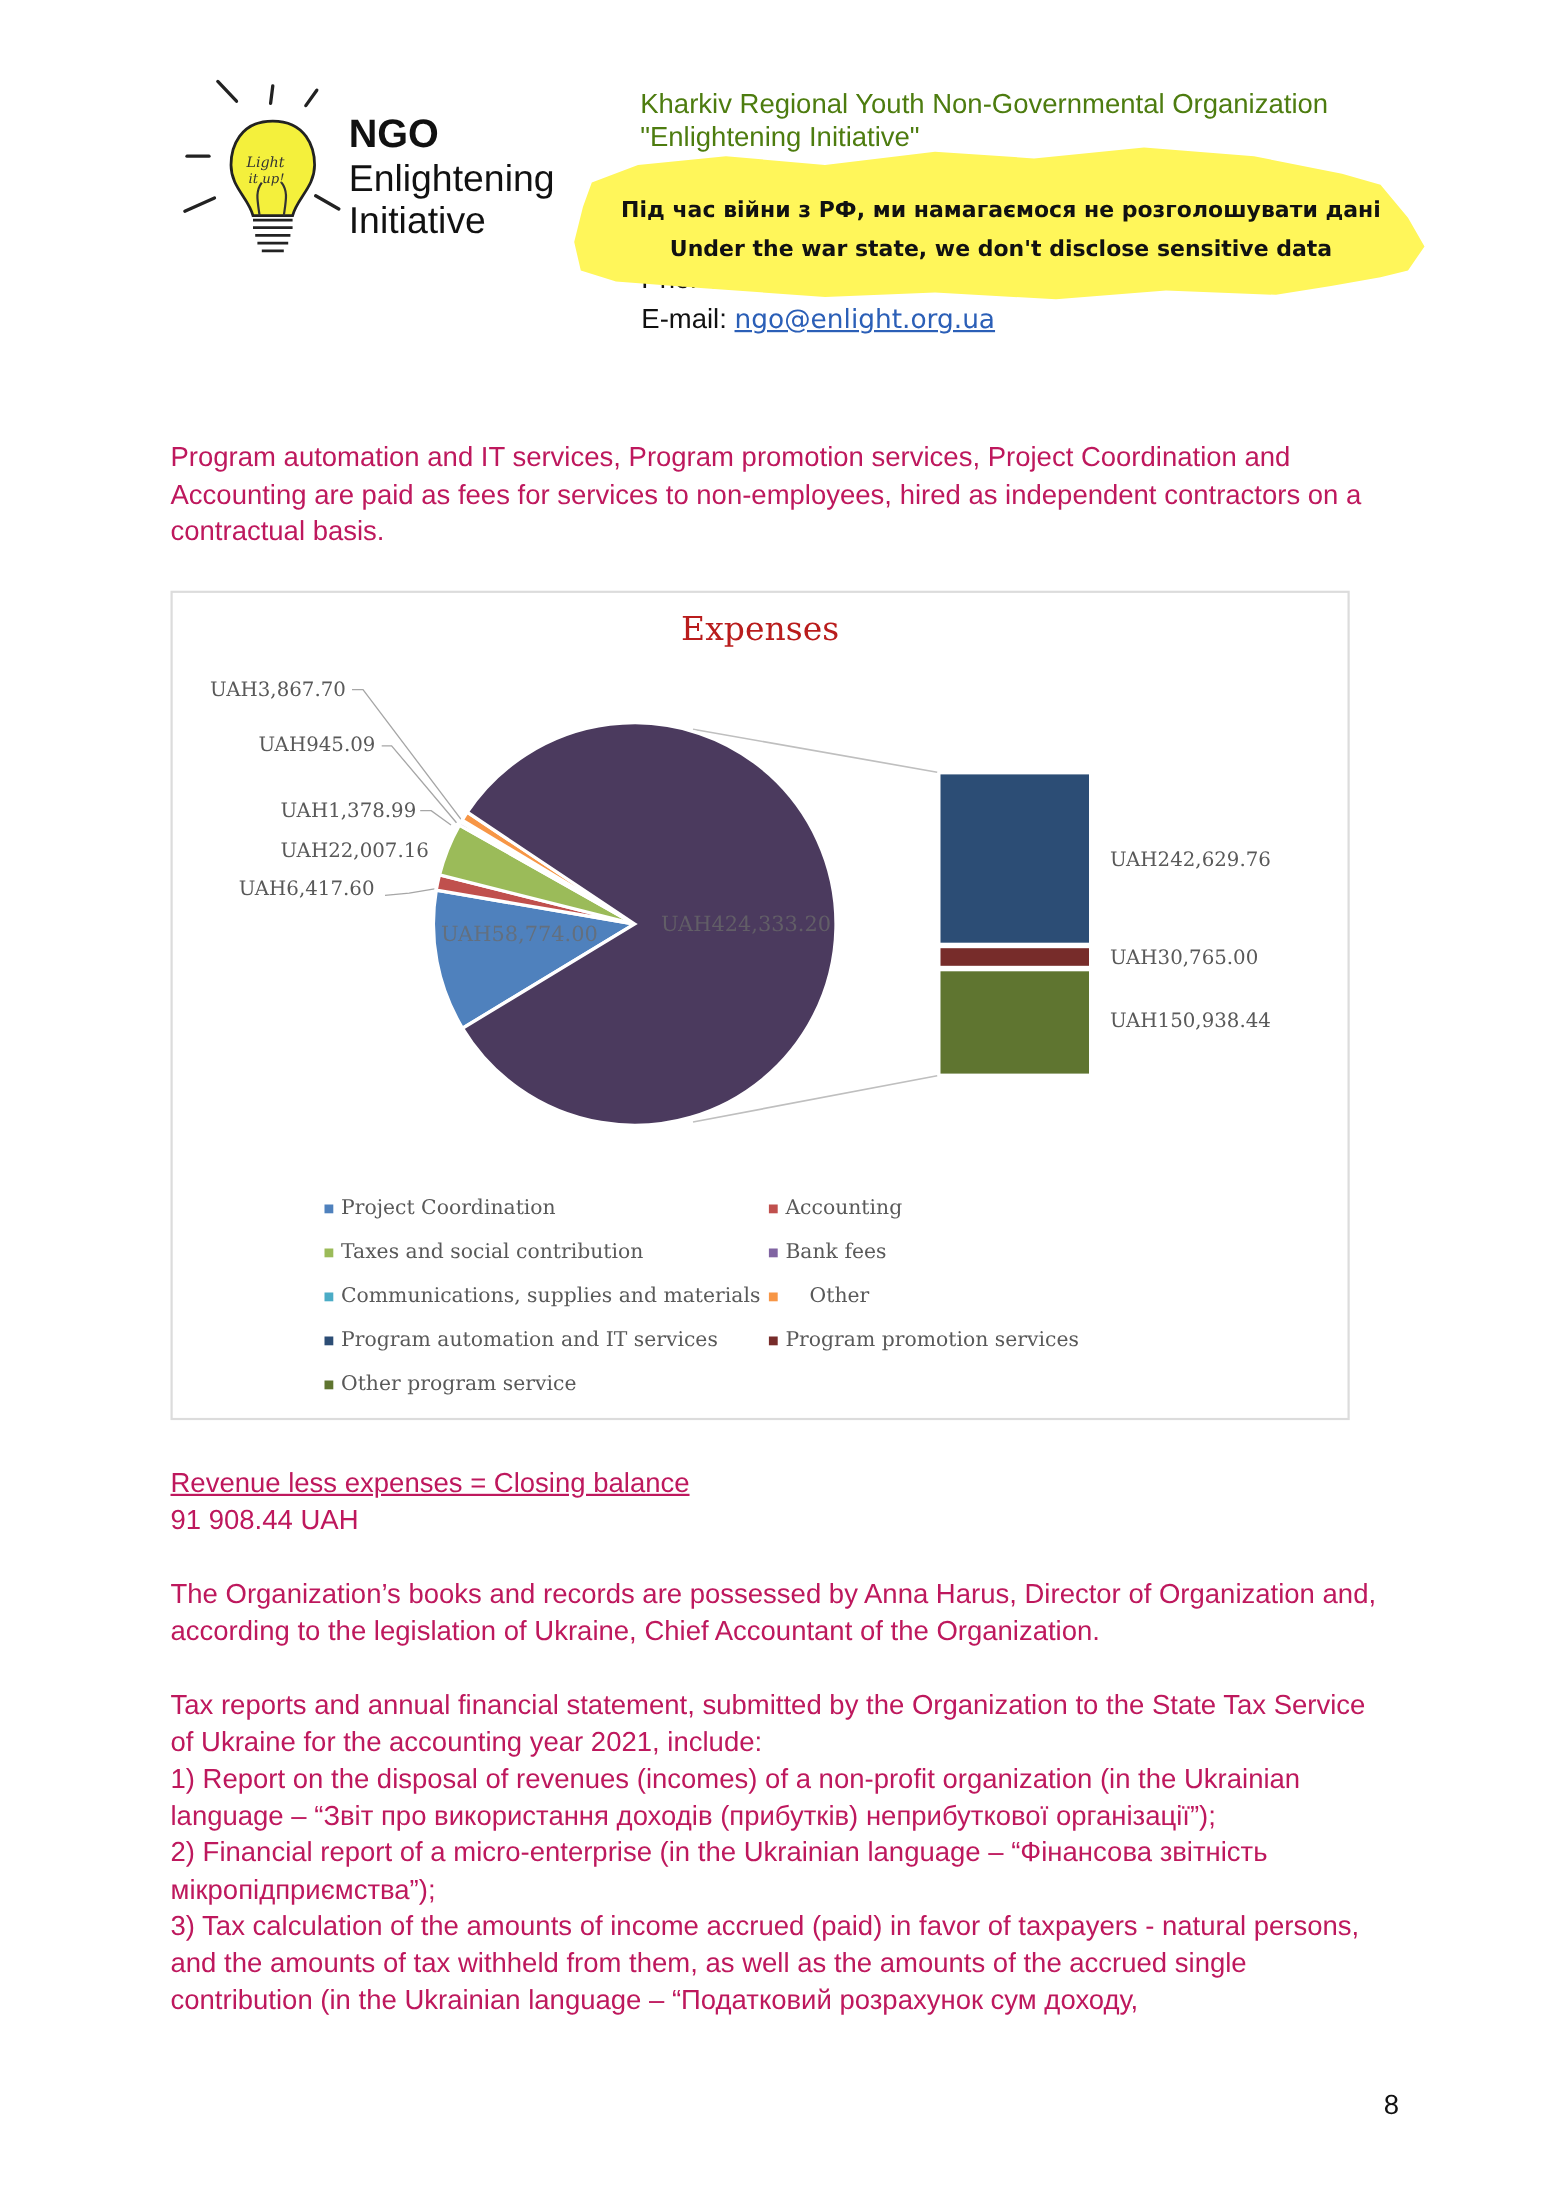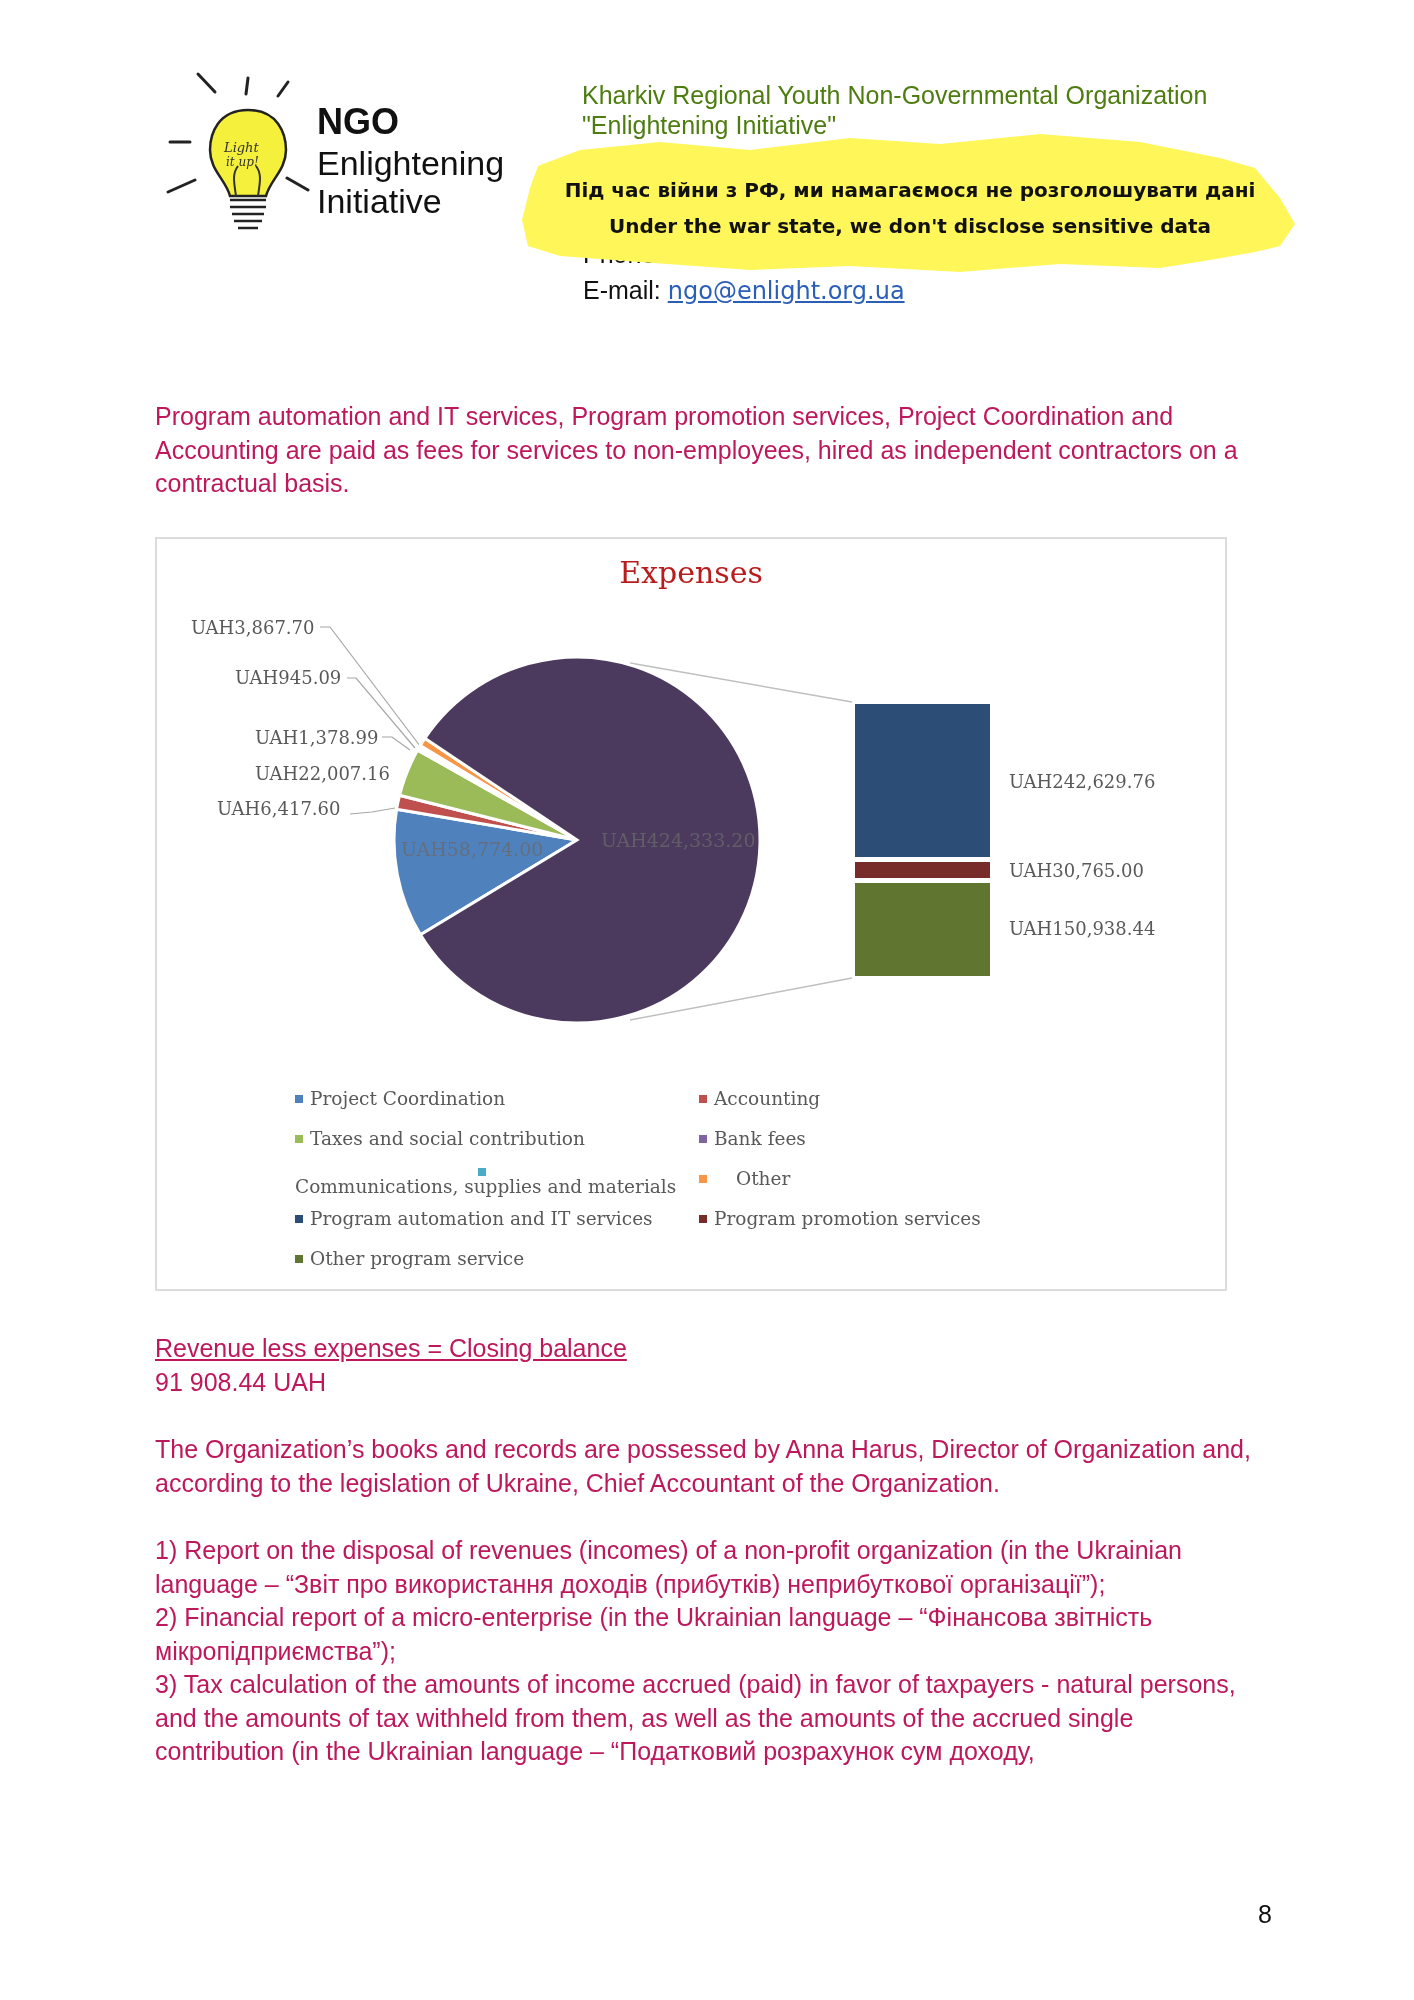--- a/index.html
+++ b/index.html
@@ -136,21 +136,21 @@
       <span>Accounting</span>
     </div>
   <div class="item" style="left:0;top:40px;">
       <span class="sw" style="background:#9bbb59"></span>
       <span>Taxes and social contribution</span>
     </div>
   <div class="item" style="left:404px;top:40px;">
       <span class="sw" style="background:#8064a2"></span>
       <span>Bank fees</span>
     </div>
-  <div class="item" style="left:0;top:80px;flex-direction:column;">
+  <div class="item" style="left:0;top:80px;">
       <span class="sw" style="background:#4bacc6"></span>
       <span>Communications, supplies and materials</span>
     </div>
   <div class="item" style="left:404px;top:80px;gap:22px;">
       <span class="sw" style="background:#f79646"></span>
       <span>Other</span>
     </div>
   <div class="item" style="left:0;top:120px;">
       <span class="sw" style="background:#2c4d75"></span>
       <span>Program automation and IT services</span>
@@ -164,18 +164,19 @@
       <span>Other program service</span>
     </div>
 </div>
 
 <div class="abs para u" style="top:1332px;width:auto;">Revenue less expenses = Closing balance</div>
 <div class="abs para" style="top:1366px;">91 908.44 UAH</div>
 
 <div class="abs para" style="top:1433px;">The Organization’s books and records are possessed by Anna Harus, Director of Organization and, according to the legislation of Ukraine, Chief Accountant of the Organization.</div>
 
 <div class="abs para" style="top:1534px;">
+  <div>Tax reports and annual financial statement, submitted by the Organization to the State Tax Service of Ukraine for the accounting year 2021, include:</div>
   <div>1) Report on the disposal of revenues (incomes) of a non-profit organization (in the Ukrainian language – “Звіт про використання доходів (прибутків) неприбуткової організації”);</div>
   <div>2) Financial report of a micro-enterprise (in the Ukrainian language – “Фінансова звітність мікропідприємства”);</div>
   <div>3) Tax calculation of the amounts of income accrued (paid) in favor of taxpayers - natural persons, and the amounts of tax withheld from them, as well as the amounts of the accrued single contribution (in the Ukrainian language – “Податковий розрахунок сум доходу,</div>
 </div>
 
 <div class="abs page-num">8</div>
 
 </body></html>

